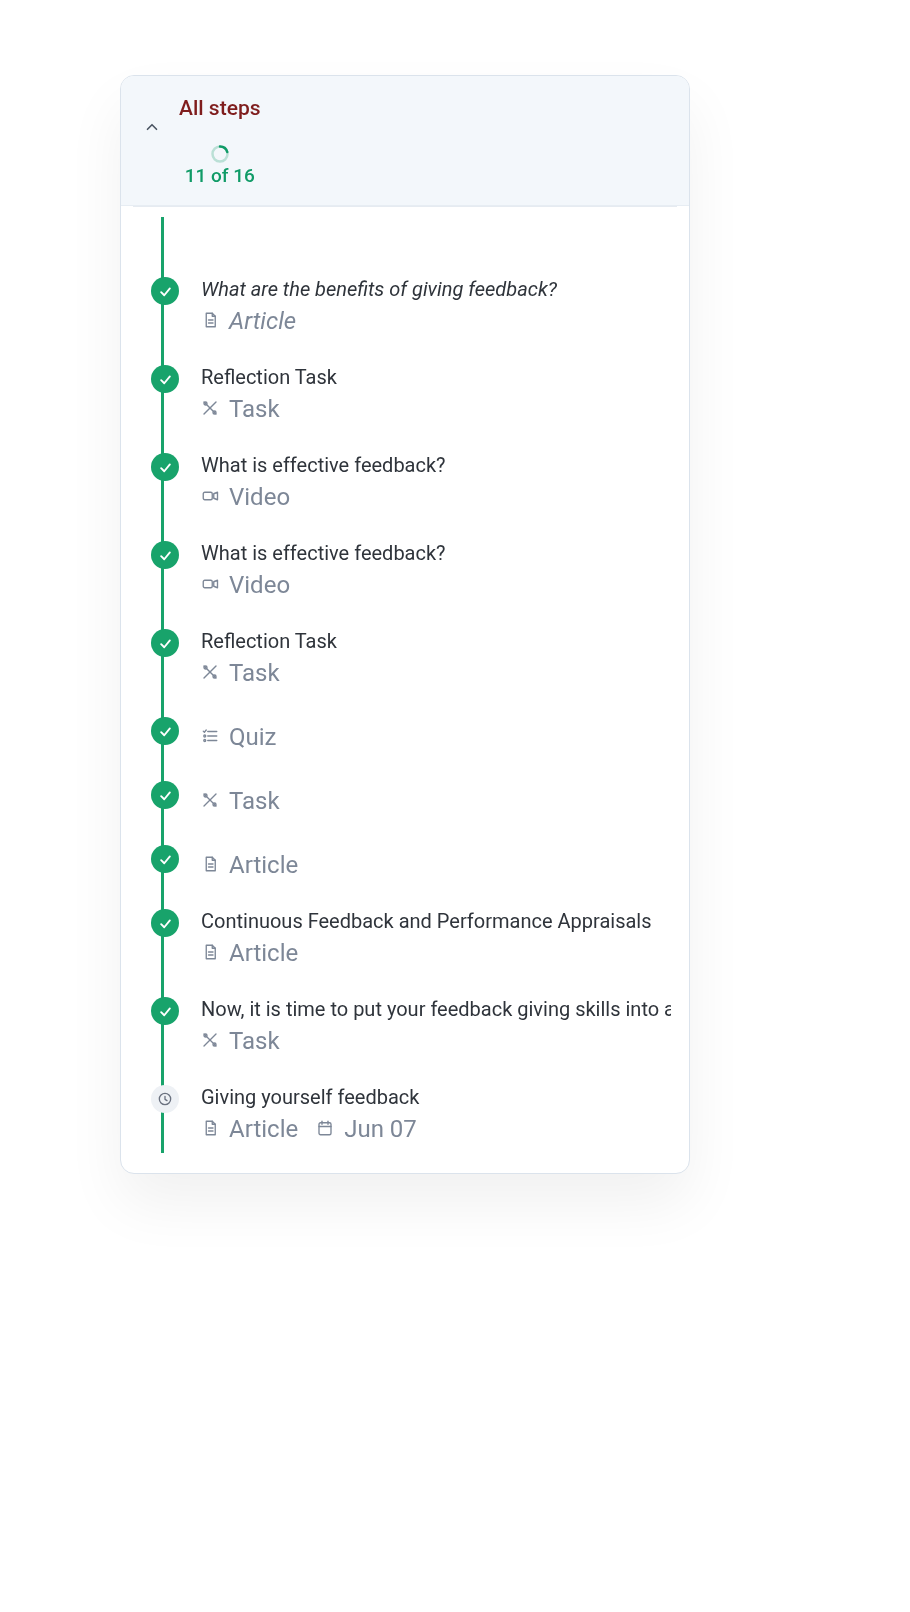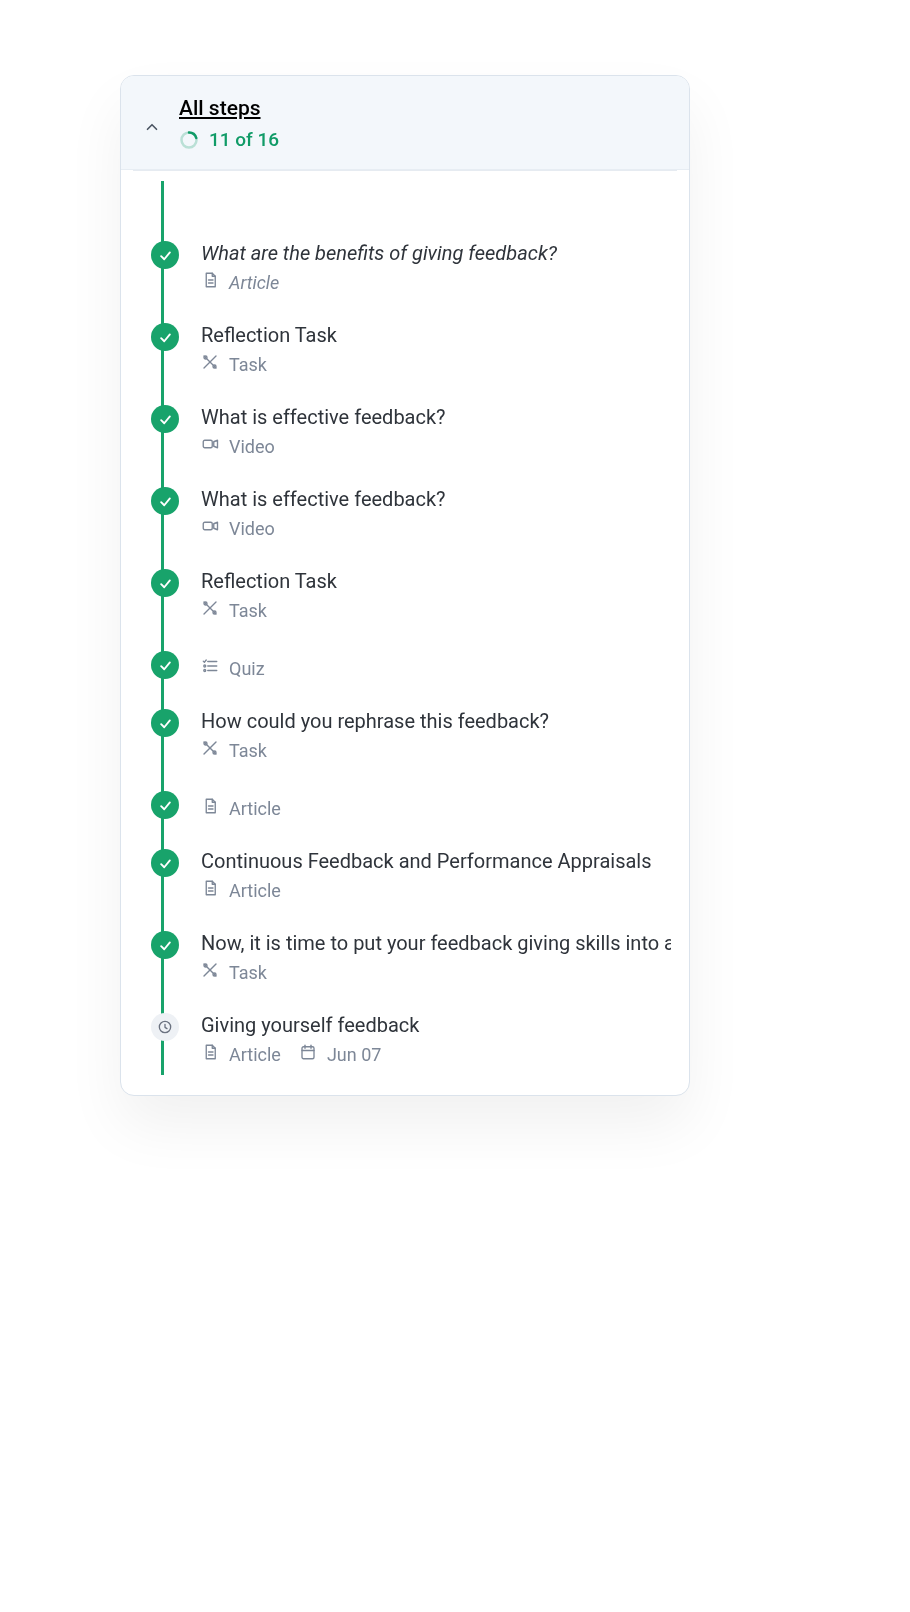--- a/index.html
+++ b/index.html
@@ -27,26 +27,25 @@
     border-bottom: 1px solid #e7edf3;
   }
   .chev {
     width: 26px; height: 26px;
     display: flex; align-items: center; justify-content: center;
     margin-top: 18px;
     color: #4b5563;
   }
   .header-texts .title {
     font-size: 21px;
-    color: #000000;
+    color: #7f1d1d;
     font-weight: 500;
-    text-decoration: underline;
   }
   .progress-row {
-    display: flex; align-items: center; gap: 10px; margin-top: 8px;
+    display: flex; align-items: center; margin-top: 24px; flex-direction: column;
   }
   .spinner {
     width: 20px; height: 20px;
     color: #109b67;
   }
   .progress-text { color: #109b67; font-size: 19px; font-weight: 500; }
   .divider { height: 1px; background: #e6ebf1; margin: 0 12px; }
   .timeline {
     position: relative;
     padding: 30px 18px 30px 18px;
@@ -82,21 +81,21 @@
     font-size: 20px;
     color: #2f343b;
     font-weight: 450;
     white-space: nowrap;
     overflow: hidden;
     text-overflow: clip;
   }
   .meta {
     margin-top: 6px;
     display: flex; align-items: center; gap: 10px;
-    color: #7d8797; font-size: 18px;
+    color: #7d8797; font-size: 24px;
   }
   .icon { width: 18px; height: 18px; flex-shrink: 0; }
 </style>
 </head>
 <body>
 
 <div class="panel">
 
   <div class="header">
     <div class="chev">
@@ -233,21 +232,20 @@
             </div>
           </div>
         </div>
         <div class="step">
           <div class="marker done">
             <svg viewBox="0 0 24 24" width="15" height="15" fill="none" stroke="white" stroke-width="3" stroke-linecap="round" stroke-linejoin="round">
               <polyline points="5 13 10 18 19 7"></polyline>
             </svg>
           </div>
           <div class="content">
-            <div class="step-title">How could you rephrase this feedback?</div>
             <div class="meta">
               <span><svg class="icon" viewBox="0 0 24 24" fill="none" stroke="currentColor" stroke-width="1.8" stroke-linecap="round" stroke-linejoin="round">
                   <path d="M4 20 L20 4"></path>
                   <path d="M4 4 L20 20"></path>
                   <circle cx="6" cy="6" r="2"></circle>
                   <circle cx="18" cy="18" r="2"></circle>
                 </svg></span>
               <span>Task</span>
             </div>
           </div>

